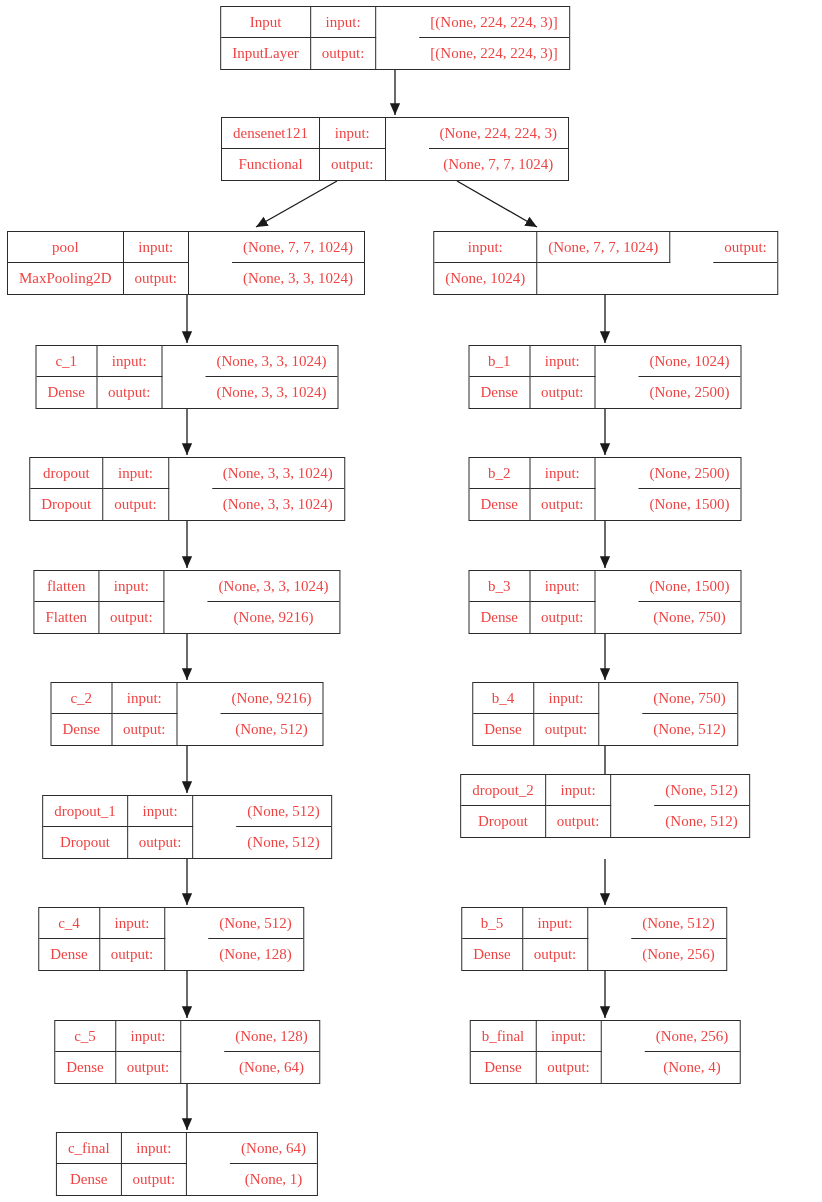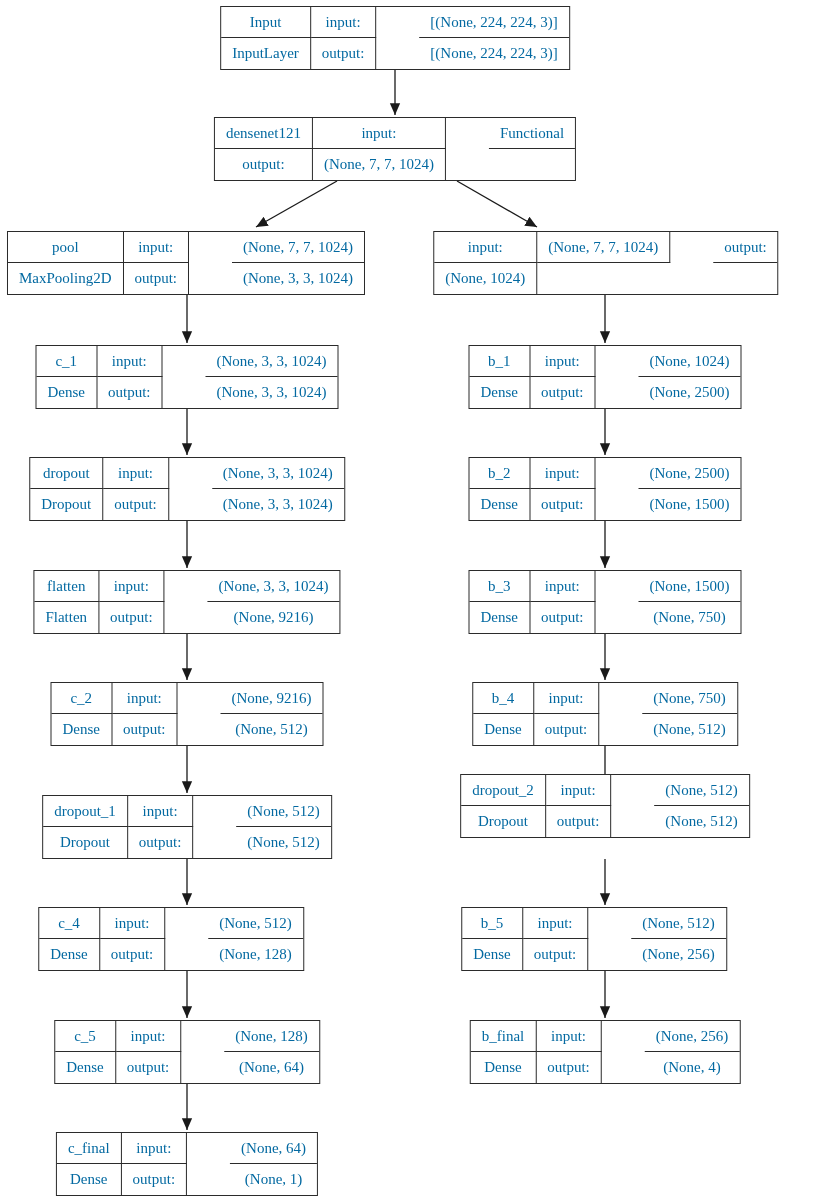--- a/index.html
+++ b/index.html
@@ -6,21 +6,21 @@
     margin: 0;
     padding: 0;
     background: #ffffff;
   }
   #canvas {
     position: relative;
     width: 673px;
     height: 1202px;
     background: #ffffff;
     font-family: "Liberation Serif", "DejaVu Serif", serif;
-    color: #0369a1;
+    color: #ef4444;
   }
   #edges {
     position: absolute;
     left: 0;
     top: 0;
     pointer-events: none;
   }
   .node {
     position: absolute;
     display: grid;
@@ -81,20 +81,21 @@
     <div class="cell">input:</div>
     <div class="cell">[(None, 224, 224, 3)]</div>
     <div class="cell">InputLayer</div>
     <div class="cell">output:</div>
     <div class="cell">[(None, 224, 224, 3)]</div>
   </div>
 
   <div class="node" style="left:395px; top:117px">
     <div class="cell">densenet121</div>
     <div class="cell">input:</div>
+    <div class="cell">(None, 224, 224, 3)</div>
     <div class="cell">Functional</div>
     <div class="cell">output:</div>
     <div class="cell">(None, 7, 7, 1024)</div>
   </div>
 
   <div class="node" style="left:186px; top:231px">
     <div class="cell">pool</div>
     <div class="cell">input:</div>
     <div class="cell">(None, 7, 7, 1024)</div>
     <div class="cell">MaxPooling2D</div>

